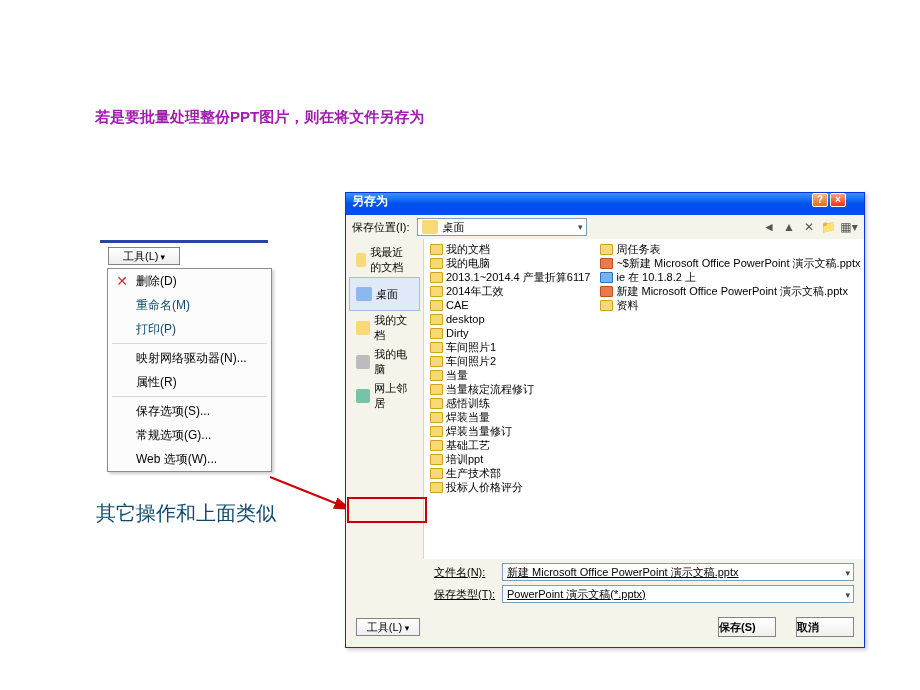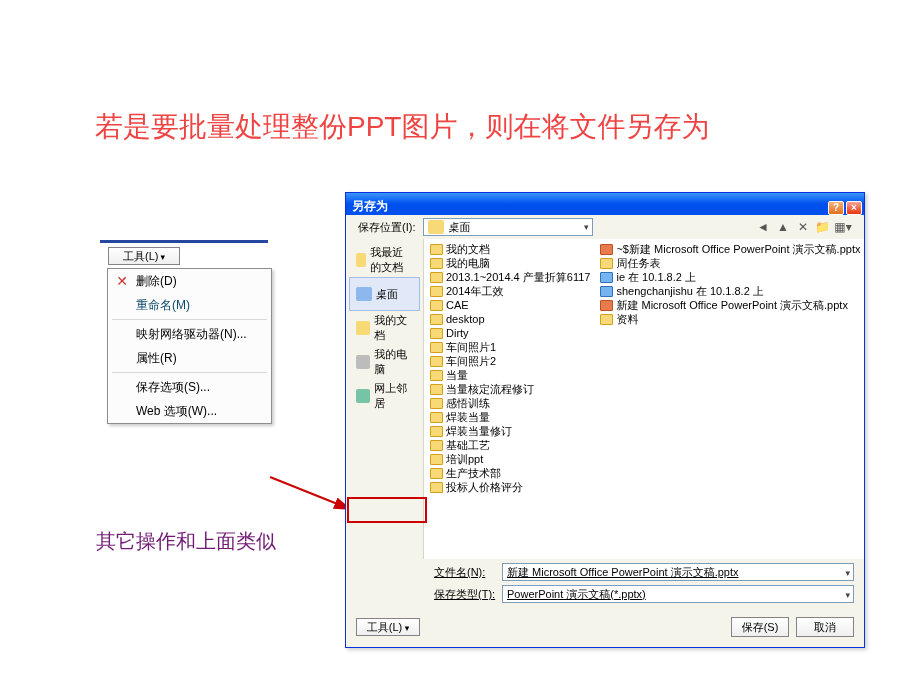--- a/index.html
+++ b/index.html
@@ -1,19 +1,19 @@
 <!DOCTYPE html>
 <html><head>
   <meta charset="utf-8">
   <style>
     * { margin: 0; padding: 0; box-sizing: border-box; }
     body { font-family: "Microsoft YaHei", SimSun, sans-serif; font-size: 12px; background: #fff; width: 920px; height: 690px; position: relative; }
 
-    .title1 { position: absolute; top: 108px; left: 95px; font-size: 28px; color: #ef4444; }
-    .title2 { position: absolute; top: 528px; left: 96px; font-size: 20px; color: #701a75; }
+    .title1 { position: absolute; top: 108px; left: 95px; font-size: 15px; color: #a21caf; font-weight: bold; }
+    .title2 { position: absolute; top: 500px; left: 96px; font-size: 20px; color: #0c4a6e; }
 
     
     .left-box { position: absolute; top: 240px; left: 100px; width: 168px; }
     .tools-top { position: relative; height: 28px; border-top: 3px solid #2647a0; background: #fff; }
     .tools-btn { position: absolute; left: 8px; top: 4px; width: 72px; height: 18px; border: 1px solid #848284; background: linear-gradient(#fff,#efefef); font-size: 11px; text-align: center; line-height: 16px; }
     .tools-btn::after { content: "▾"; margin-left: 2px; font-size: 9px; }
     .dropdown { width: 165px; background: #fcfcfc; border: 1px solid #8d8d8d; margin-left: 7px; box-shadow: 2px 2px 3px rgba(0,0,0,.2); }
     .dd-row { display: flex; align-items: center; height: 24px; padding: 0 8px 0 28px; position: relative; border-bottom: 0; color: #000; }
     .dd-row .xicon { position: absolute; left: 6px; top: 4px; width: 16px; height: 16px; color: #c33; font-size: 14px; line-height: 16px; text-align: center; }
     .dd-row.disabled { color: #0c4a6e; }
@@ -22,28 +22,28 @@
 
     
     .arrow { position: absolute; top: 475px; left: 268px; width: 90px; height: 40px; }
     .arrow svg { width: 100%; height: 100%; }
 
     
     .red-rect { position: absolute; top: 497px; left: 347px; width: 80px; height: 26px; border: 2px solid #cc0000; }
 
     
     .dialog { position: absolute; top: 192px; left: 345px; width: 520px; background: #ece9d8; border: 1px solid #0831d9; box-shadow: 2px 2px 4px rgba(0,0,0,.2); }
-    .titlebar { height: 22px; background: linear-gradient(#3a95ff 0%, #0050ee 50%, #0050ee 100%); display: flex; align-items: flex-end; padding: 0 2px 0 6px; }
+    .titlebar { height: 22px; background: linear-gradient(#3a95ff 0%, #0050ee 50%, #0050ee 100%); display: flex; align-items: flex-start; padding: 0 18px 0 6px; }
     .titlebar-text { color: #fff; font-weight: bold; font-size: 12px; flex: 1; }
     .tb-btns { display: flex; gap: 2px; }
     .tb-btn { width: 16px; height: 14px; background: linear-gradient(#f5b27a,#e36f1e); border: 1px solid #fff; border-radius: 2px; color: #fff; font-size: 10px; line-height: 12px; text-align: center; font-weight: bold; }
     .tb-btn.close { background: linear-gradient(#f9a097,#e8340b); }
 
     
-    .toolrow { display: flex; align-items: center; padding: 3px 12px; gap: 4px; background: #f5f4ea; }
+    .toolrow { display: flex; align-items: center; padding: 3px 6px; gap: 4px; background: #f5f4ea; }
     .loc-label { font-size: 11px; margin-right: 4px; }
     .loc-combo { flex: 0 0 170px; height: 18px; border: 1px solid #7f9db9; background: #fff; display: flex; align-items: center; padding: 0 4px; gap: 4px; font-size: 11px; }
     .loc-combo::after { content: "▾"; margin-left: auto; font-size: 9px; color: #444; }
     .tool-icons { margin-left: auto; display: flex; gap: 2px; }
     .ticon { width: 18px; height: 18px; border: 1px solid transparent; display: flex; align-items: center; justify-content: center; font-size: 12px; color: #555; }
 
     
     .body-row { display: flex; height: 320px; }
     .places { width: 78px; background: #f5f4ea; border-right: 1px solid #d8d4c8; padding: 4px 0; }
     .place { display: flex; align-items: center; gap: 4px; height: 34px; padding: 0 6px; font-size: 11px; border: 1px solid transparent; margin: 0 3px; }
@@ -64,50 +64,56 @@
     
     .bottom { padding: 4px 10px 6px 88px; background: #f5f4ea; }
     .frow { display: flex; align-items: center; margin-bottom: 4px; gap: 6px; text-decoration: underline; }
     .flabel { font-size: 11px; width: 62px; }
     .fcombo { flex: 1; height: 18px; border: 1px solid #7f9db9; background: #fff; font-size: 11px; padding: 0 4px; line-height: 16px; color: #000; position: relative; }
     .fcombo::after { content: "▾"; position: absolute; right: 3px; top: 1px; font-size: 9px; color: #444; }
     .act-row { display: flex; padding: 4px 10px 10px 10px; background: #f5f4ea; align-items: center; }
     .act-tools-btn { width: 64px; height: 18px; border: 1px solid #848284; background: linear-gradient(#fff,#efefef); font-size: 11px; text-align: center; line-height: 16px; }
     .act-tools-btn::after { content: " ▾"; font-size: 9px; }
     .spacer { flex: 1; }
-    .btn { width: 58px; height: 20px; border: 1px solid #848284; background: linear-gradient(#fff,#efefef); font-size: 11px; text-align: center; line-height: 18px; margin-left: 7px; }
+    .btn { width: 58px; height: 20px; border: 1px solid #848284; background: linear-gradient(#fff,#efefef); font-size: 11px; line-height: 18px; margin-left: 20px; font-weight: bold; }
   </style>
 </head>
 <body>
 
 <div class="title1">若是要批量处理整份PPT图片，则在将文件另存为</div>
 <div class="title2">其它操作和上面类似</div>
 
 <div class="left-box">
   <div class="tools-top">
     <div class="tools-btn">工具(L)</div>
   </div>
   <div class="dropdown">
     <div class="dd-row">
       <span class="xicon">✕</span>
       <span>删除(D)</span>
     </div>
     <div class="dd-row disabled">
         <span>重命名(M)</span>
       </div>
+    <div class="dd-row disabled">
+        <span>打印(P)</span>
+      </div>
     <div class="dd-sep"></div>
     <div class="dd-row">
         <span>映射网络驱动器(N)...</span>
       </div>
     <div class="dd-row">
         <span>属性(R)</span>
       </div>
     <div class="dd-sep"></div>
     <div class="dd-row">
         <span>保存选项(S)...</span>
+      </div>
+    <div class="dd-row">
+        <span>常规选项(G)...</span>
       </div>
     <div class="dd-row">
         <span>Web 选项(W)...</span>
       </div>
   </div>
 </div>
 
 <div class="arrow">
   <svg viewBox="0 0 90 40">
     <defs>
@@ -236,34 +242,30 @@
             <span class="fic fold"></span>
             <span>生产技术部</span>
           </div>
           <div class="fileitem">
             <span class="fic fold"></span>
             <span>投标人价格评分</span>
           </div>
         </div>
       <div class="filecol" id="col2">
           <div class="fileitem">
+            <span class="fic fold"></span>
+            <span>周任务表</span>
+          </div>
+          <div class="fileitem">
             <span class="fic ppt"></span>
             <span>~$新建 Microsoft Office PowerPoint 演示文稿.pptx</span>
           </div>
           <div class="fileitem">
-            <span class="fic fold"></span>
-            <span>周任务表</span>
-          </div>
-          <div class="fileitem">
             <span class="fic ie"></span>
             <span>ie 在 10.1.8.2 上</span>
-          </div>
-          <div class="fileitem">
-            <span class="fic ie"></span>
-            <span>shengchanjishu 在 10.1.8.2 上</span>
           </div>
           <div class="fileitem">
             <span class="fic ppt"></span>
             <span>新建 Microsoft Office PowerPoint 演示文稿.pptx</span>
           </div>
           <div class="fileitem">
             <span class="fic fold"></span>
             <span>资料</span>
           </div>
         </div>

